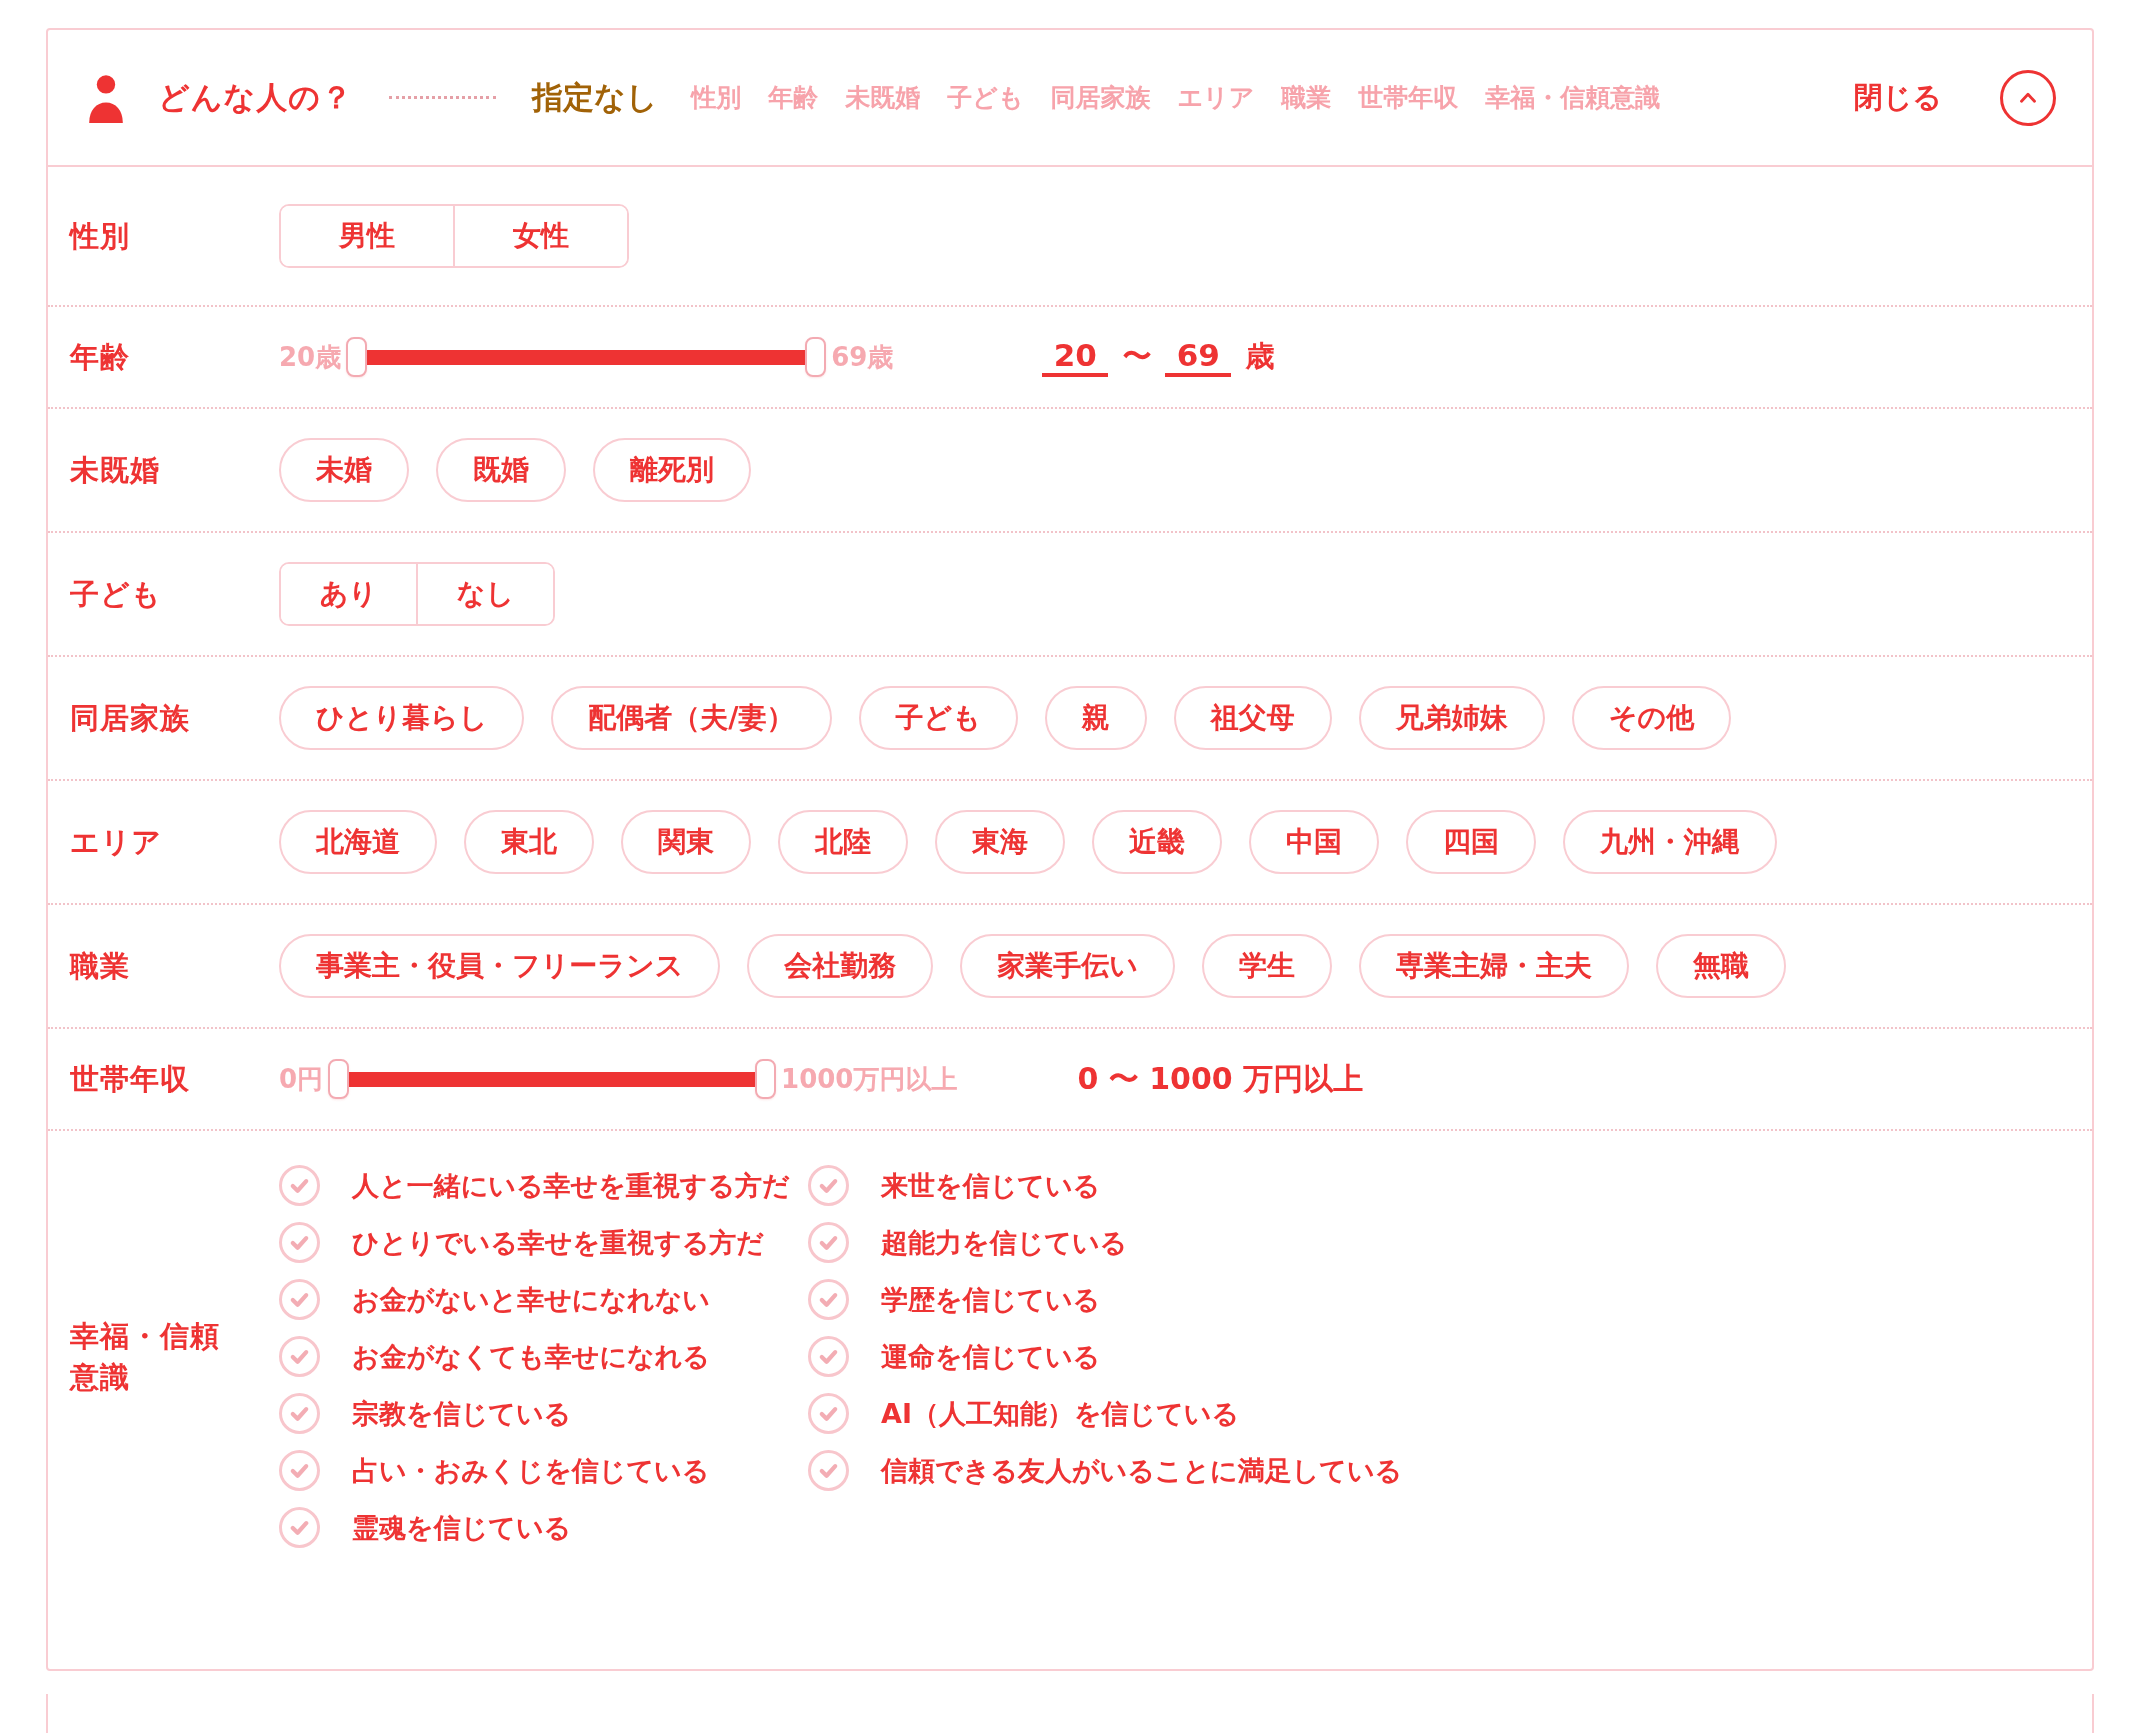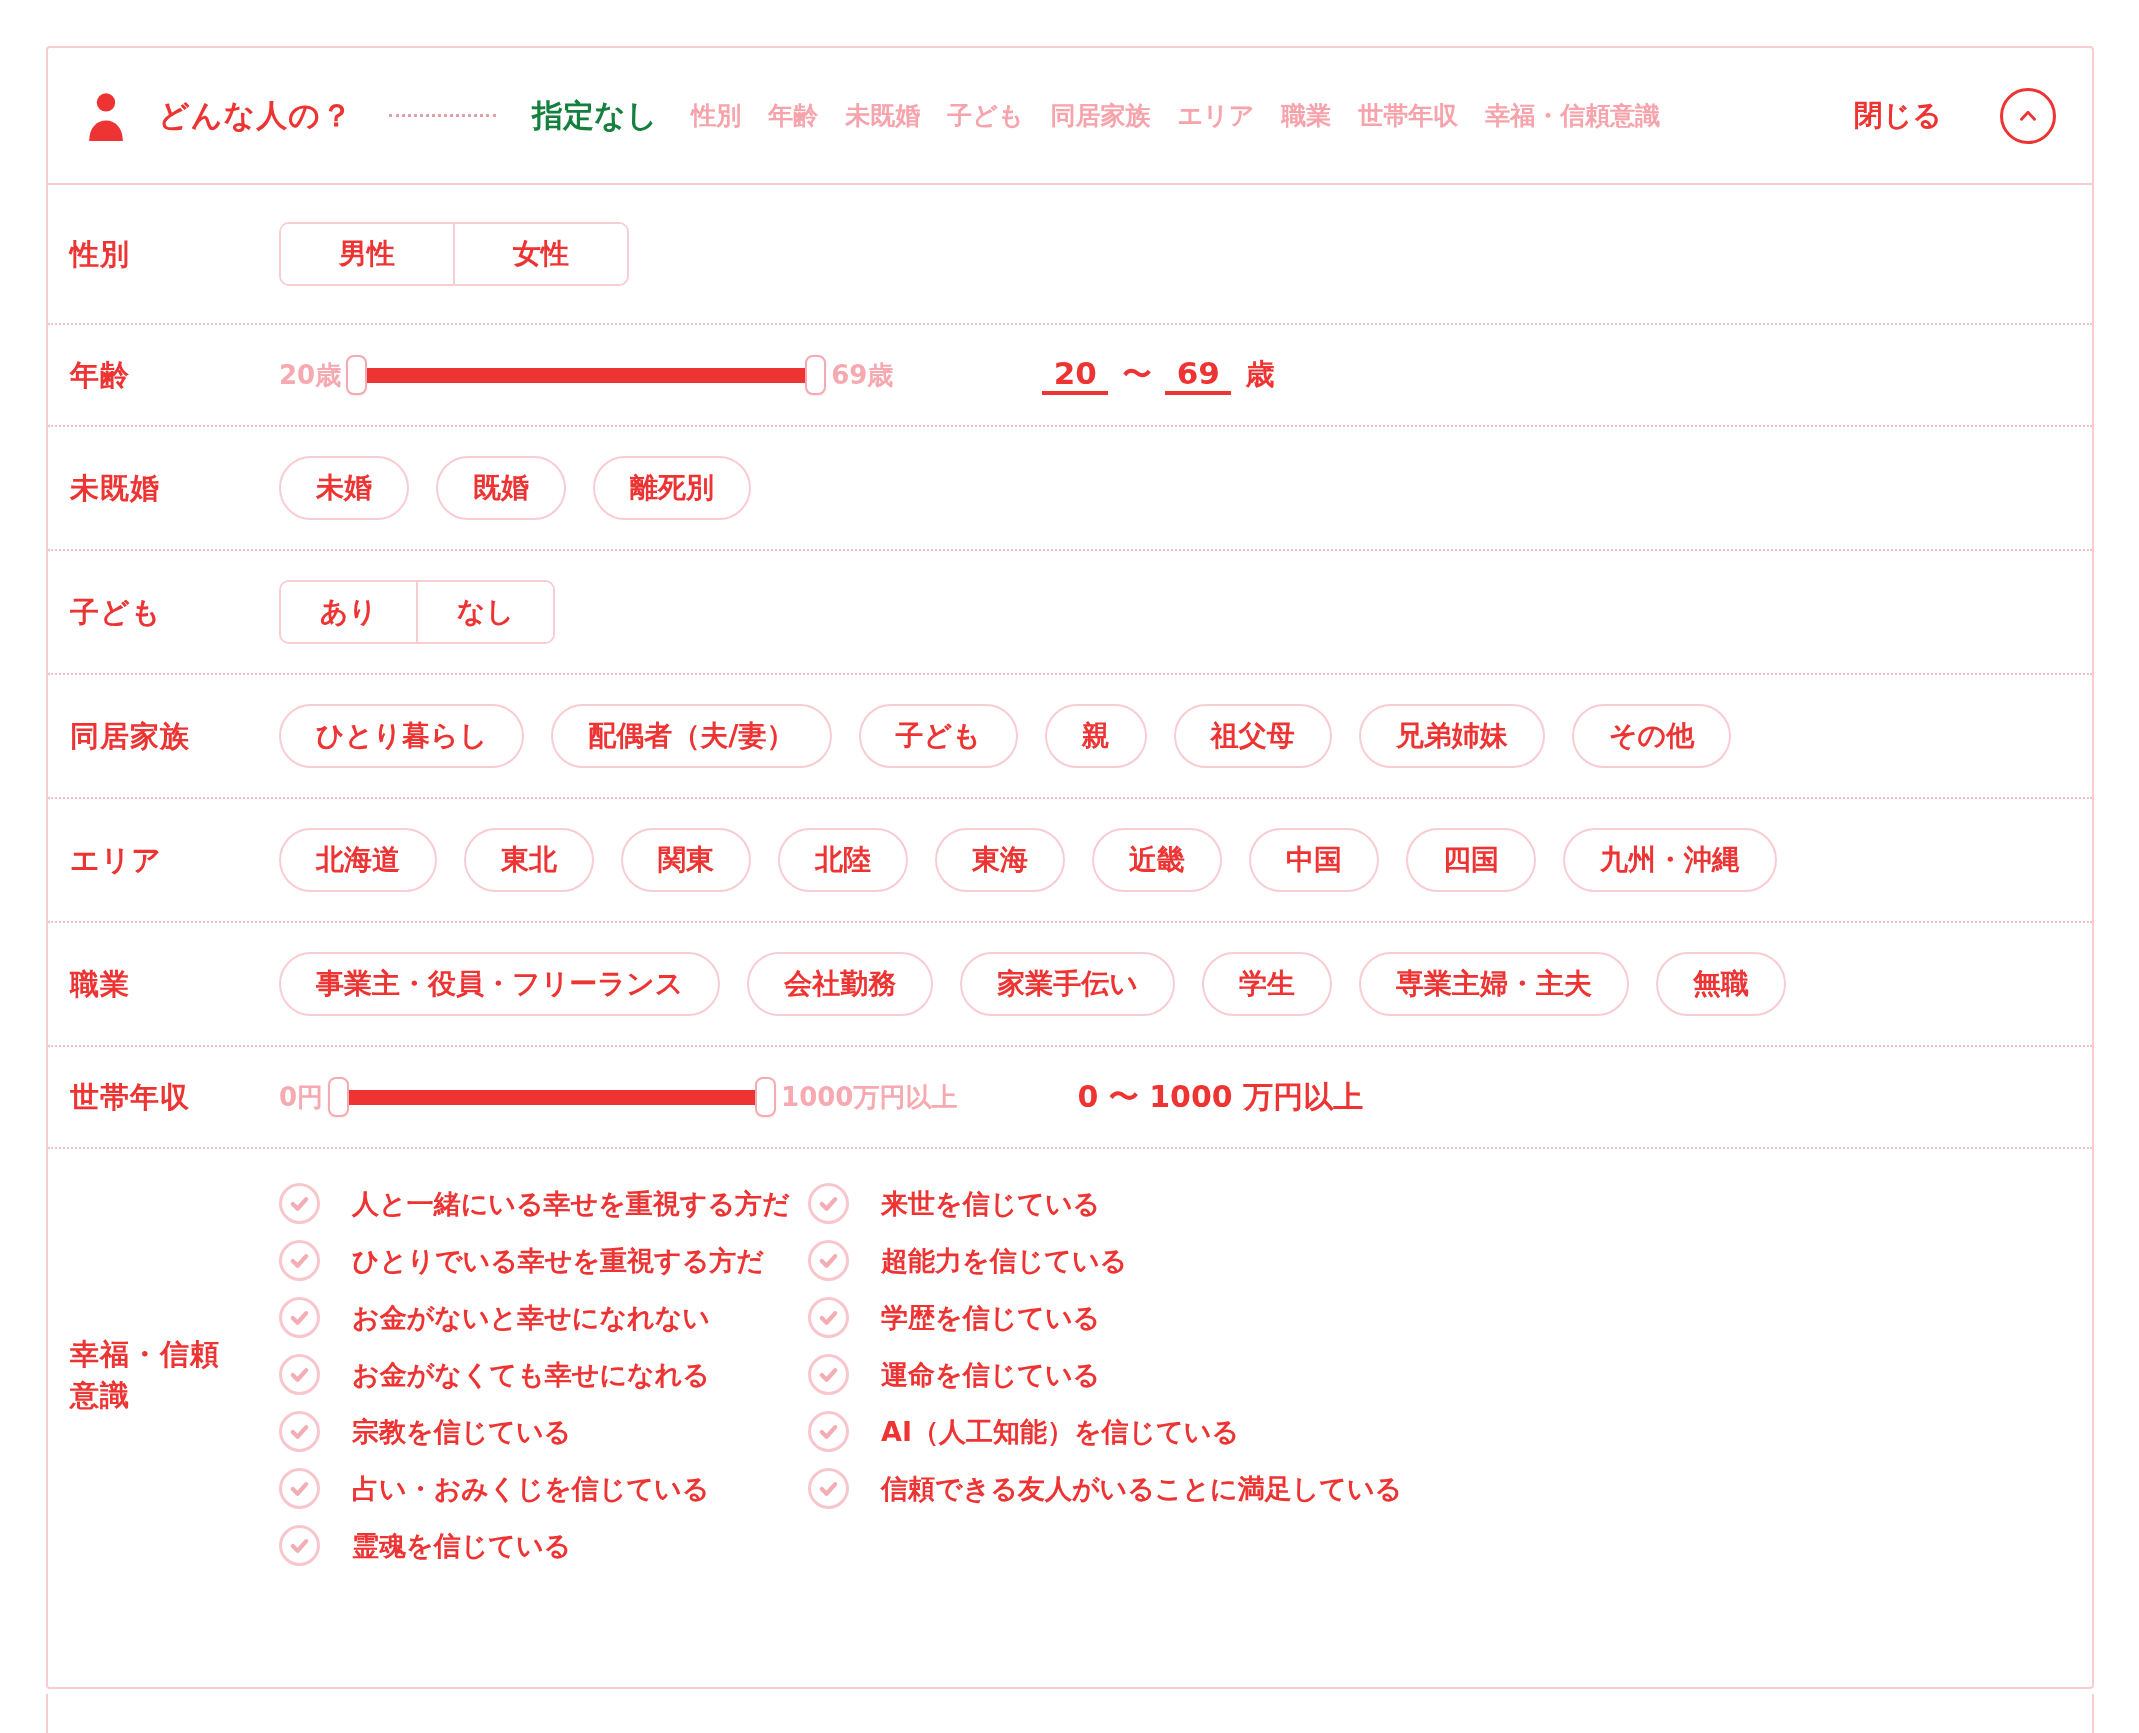--- a/index.html
+++ b/index.html
@@ -1,36 +1,36 @@
 <!DOCTYPE html>
 <html><head>
 <meta charset="utf-8">
 <style>
   html,body{margin:0;padding:0;background:#ffffff;}
   body{font-family:"DejaVu Sans","Liberation Sans",sans-serif;}
   .page{position:relative;width:2139px;height:1733px;background:#fff;overflow:hidden;}
 
   .panel{
-    position:absolute;left:46px;top:46px;width:2048px;height:1643px;
+    position:absolute;left:46px;top:28px;width:2048px;height:1643px;
     box-sizing:border-box;border:2px solid #f9ccd2;border-radius:4px;background:#fff;
   }
   .panel-stub{
     position:absolute;left:46px;top:1694px;width:2048px;height:60px;
     box-sizing:border-box;border-left:2px solid #f9ccd2;border-right:2px solid #f9ccd2;background:#fff;
   }
 
   
   .hdr{
     height:137px;display:flex;align-items:center;gap:28px;
     border-bottom:2px solid #f9ccd2;padding:0 36px 0 34px;box-sizing:border-box;
   }
   .hdr .person{width:48px;height:52px;flex:0 0 auto;}
   .hdr-title{font-size:31px;font-weight:bold;color:#ee3333;letter-spacing:1px;white-space:nowrap;}
   .hdr-leader{width:107px;height:0;border-bottom:3px dotted #e5a0a7;margin:0 8px;}
-  .hdr-summary{font-size:31px;font-weight:bold;color:#15803d;white-space:nowrap;margin-right:6px;}
+  .hdr-summary{font-size:31px;font-weight:bold;color:#a16207;white-space:nowrap;margin-right:6px;}
   .hdr-nav{display:flex;align-items:center;gap:27px;flex:1 1 auto;}
   .hdr-nav .navlink{font-size:25px;font-weight:bold;color:#f7a3ab;white-space:nowrap;cursor:pointer;}
   .hdr-close{font-size:29px;font-weight:bold;color:#ee3333;white-space:nowrap;margin-right:30px;cursor:pointer;}
   .hdr-collapse{
     width:56px;height:56px;border-radius:50%;border:3px solid #ee3333;background:#fff;
     display:flex;align-items:center;justify-content:center;cursor:pointer;flex:0 0 auto;box-sizing:border-box;
   }
 
   
   .row{

